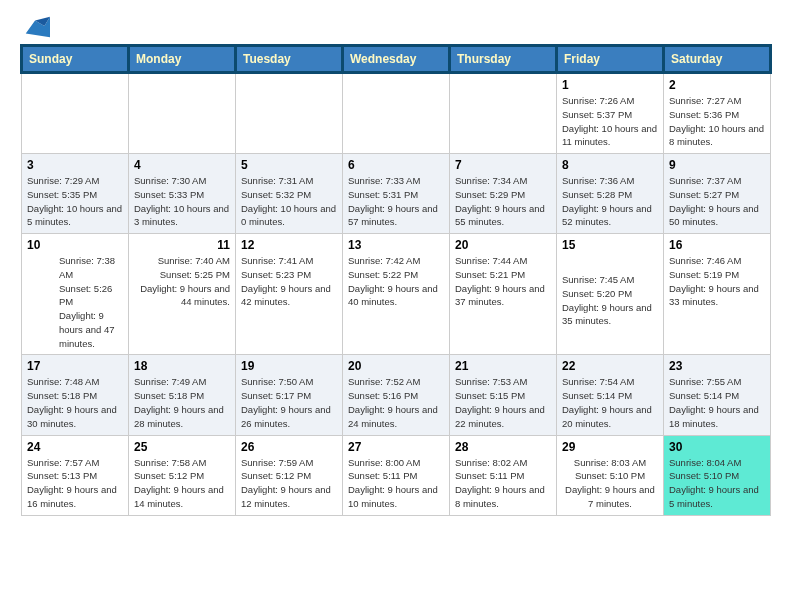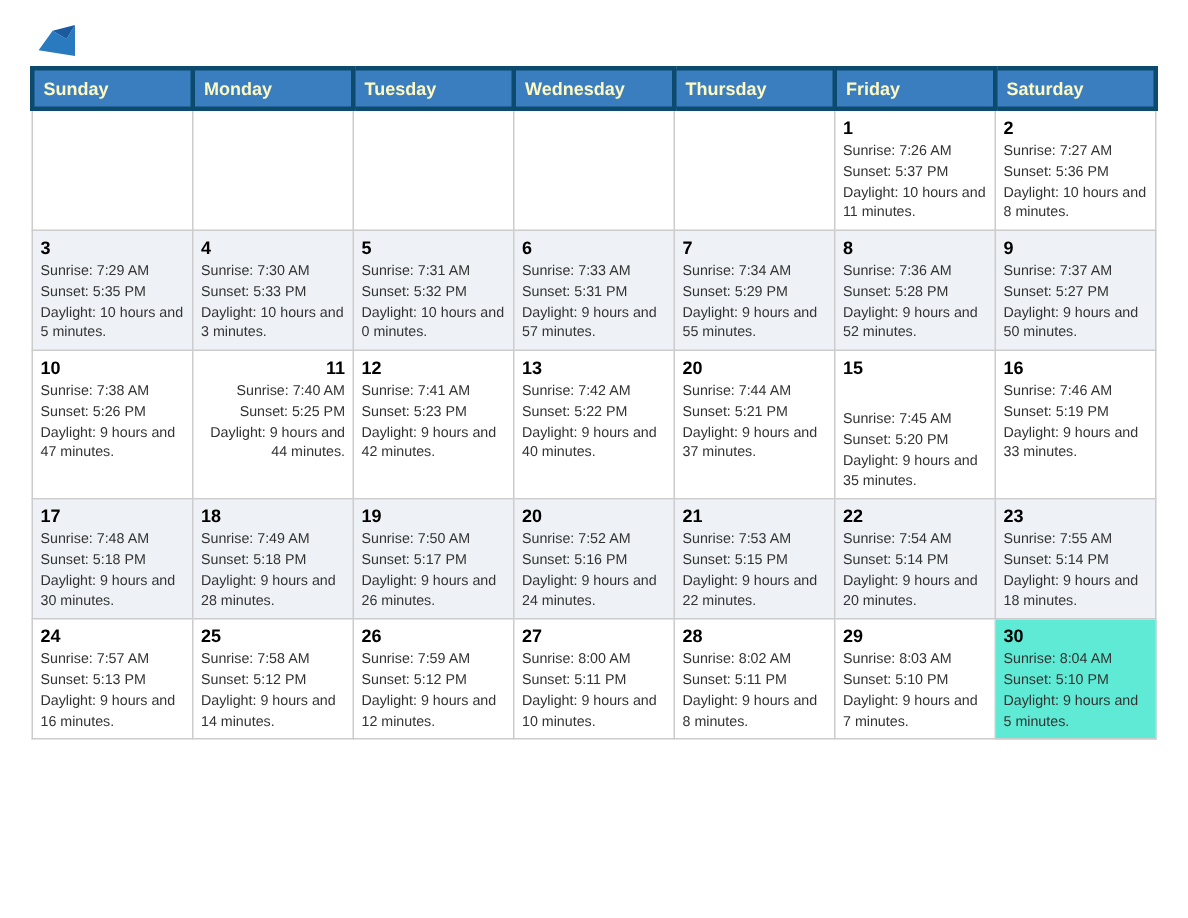--- a/index.html
+++ b/index.html
@@ -190,21 +190,21 @@
           <td style="background: rgb(238, 242, 247);">
             <span class="day-number">9</span>
             <div class="day-info" style="white-space: pre-line;">Sunrise: 7:37 AM
 Sunset: 5:27 PM
 Daylight: 9 hours and 50 minutes.</div>
           </td>
         </tr>
         <tr>
           <td style="background: rgb(255, 255, 255);">
             <span class="day-number">10</span>
-            <div class="day-info" style="white-space: pre-line;">Sunrise: 7:38 AM
+            <div class="day-info" style="white-space: pre-line; margin-left: 32px;">Sunrise: 7:38 AM
 Sunset: 5:26 PM
 Daylight: 9 hours and 47 minutes.</div>
           </td>
           <td style="background: rgb(255, 255, 255); text-align: right;">
             <span class="day-number">11</span>
             <div class="day-info" style="white-space: pre-line;">Sunrise: 7:40 AM
 Sunset: 5:25 PM
 Daylight: 9 hours and 44 minutes.</div>
           </td>
           <td style="background: rgb(255, 255, 255);">
@@ -308,21 +308,21 @@
 Daylight: 9 hours and 10 minutes.</div>
           </td>
           <td style="background: rgb(255, 255, 255);">
             <span class="day-number">28</span>
             <div class="day-info" style="white-space: pre-line;">Sunrise: 8:02 AM
 Sunset: 5:11 PM
 Daylight: 9 hours and 8 minutes.</div>
           </td>
           <td style="background: rgb(255, 255, 255);">
             <span class="day-number">29</span>
-            <div class="day-info" style="white-space: pre-line;">Sunrise: 8:03 AM
+            <div class="day-info" style="white-space: pre-line; text-align: center;">Sunrise: 8:03 AM
 Sunset: 5:10 PM
 Daylight: 9 hours and 7 minutes.</div>
           </td>
           <td style="background: #5eead4;">
             <span class="day-number">30</span>
             <div class="day-info" style="white-space: pre-line;">Sunrise: 8:04 AM
 Sunset: 5:10 PM
 Daylight: 9 hours and 5 minutes.</div>
           </td>
         </tr>

